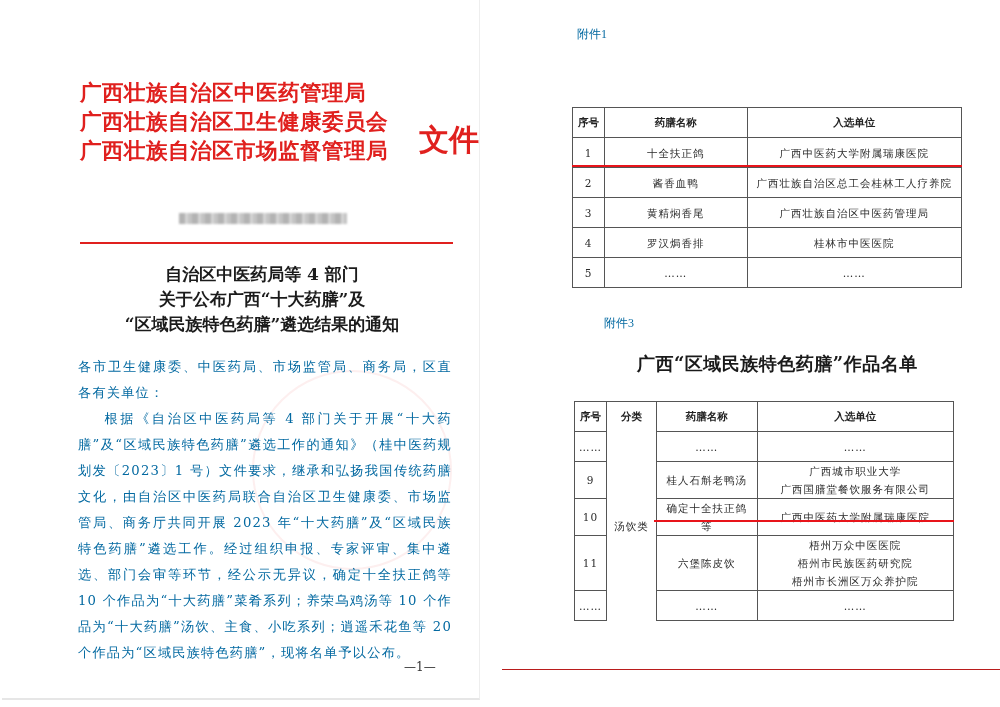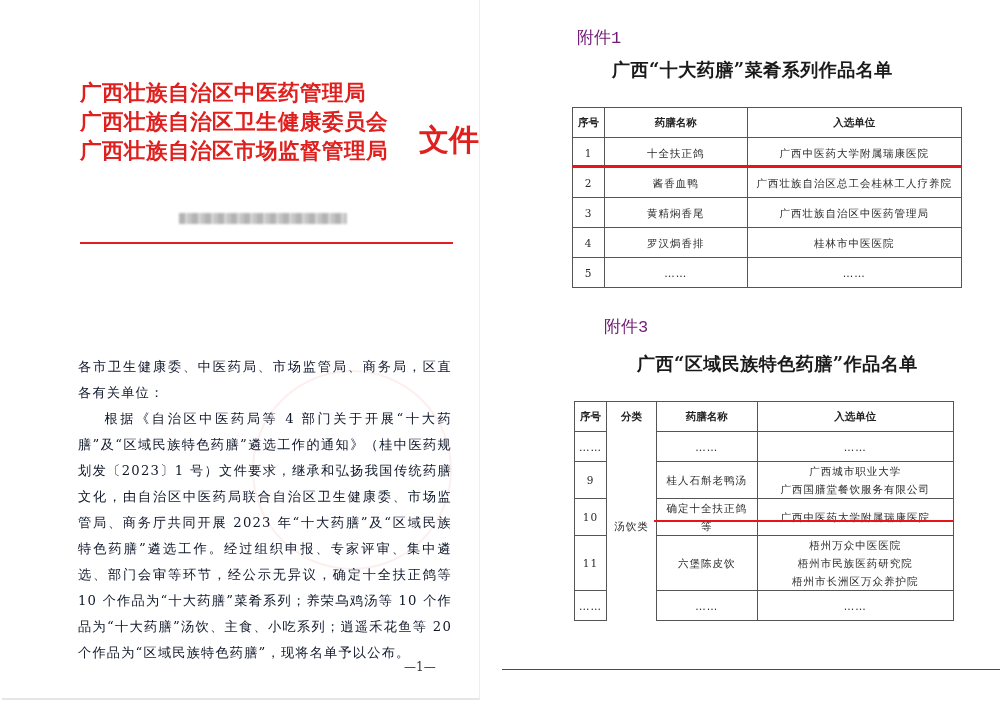--- a/index.html
+++ b/index.html
@@ -14,30 +14,30 @@
   
   .issuer-block { position: absolute; left: 78px; top: 78px; }
   .issuer-line { color: #e0201e; font-size: 21.5px; font-weight: bold; line-height: 29px; letter-spacing: 0.5px; white-space: nowrap; font-family: "DejaVu Serif", serif; }
   .issuer-line.spread { letter-spacing: 10.2px; }
   .wenjian { position: absolute; left: 417px; top: 108px; color: #e0201e; font-size: 30px; font-weight: bold; font-family: "DejaVu Serif", serif; margin-top: 12px; }
   .docno { position: absolute; left: 177px; top: 213px; width: 168px; height: 11px; background: repeating-linear-gradient(90deg, #9a9a9a 0 6px, #c8c8c8 6px 9px, #b0b0b0 9px 13px); filter: blur(1px); opacity: 0.75; }
   .red-rule { position: absolute; left: 78px; top: 242px; width: 373px; height: 2px; background: #e0201e; }
 
   .notice-title { position: absolute; left: 40px; top: 262px; width: 440px; text-align: center; font-weight: bold; font-size: 17px; line-height: 25px; color: #1b1b1b; }
 
-  .body-text { position: absolute; left: 76px; top: 354px; width: 374px; font-size: 13.2px; line-height: 26px; color: #0f172a; font-family: "DejaVu Serif", serif; text-align: justify; letter-spacing: 1.2px; }
+  .body-text { position: absolute; left: 76px; top: 354px; width: 374px; font-size: 13.2px; line-height: 26px; color: #0369a1; font-family: "DejaVu Serif", serif; text-align: justify; letter-spacing: 1.2px; }
   .body-text p { text-indent: 0; }
   .body-text .para { text-indent: 2em; }
   .page-number { position: absolute; left: 402px; top: 660px; font-size: 12px; color: #333; }
 
   
   .stamp { position: absolute; left: 250px; top: 370px; width: 200px; height: 200px; border-radius: 50%; border: 2px solid rgba(224,32,30,0.07); }
 
   
-  .attach-label { position: absolute; font-family: Liberation Mono, monospace; font-size: 17px; color: #701a75; }
+  .attach-label { position: absolute; font-family: Liberation Serif, serif; font-size: 12px; color: #0369a1; }
   .list-title { position: absolute; font-weight: bold; font-size: 18px; color: #1a1a1a; white-space: nowrap; letter-spacing: 0.5px; }
 
   table.roster { position: absolute; border-collapse: collapse; font-size: 10.5px; color: #2a2a2a; }
   table.roster td, table.roster th { border: 1px solid #555; text-align: center; vertical-align: middle; font-weight: normal; padding: 0 4px; }
   table.roster th { font-family: "DejaVu Sans", "Liberation Sans", sans-serif; font-size: 10.5px; font-weight: bold; color: #222; }
   table.roster td { font-family: "DejaVu Serif", serif; letter-spacing: 1px; line-height: 18px; }
 
   #table-1 { left: 70px; top: 107px; width: 390px; }
   #table-1 tr.h { height: 30px; }
   #table-1 tr.r { height: 30px; }
@@ -59,31 +59,35 @@
   <div class="stamp"></div>
   <div class="issuer-block">
     <div class="issuer-line">广西壮族自治区中医药管理局</div>
     <div class="issuer-line">广西壮族自治区卫生健康委员会</div>
     <div class="issuer-line">广西壮族自治区市场监督管理局</div>
   </div>
   <div class="wenjian">文件</div>
   <div class="docno"></div>
   <div class="red-rule"></div>
 
+  <div class="notice-title">
+    <div>自治区中医药局等 4 部门</div>
+    <div>关于公布广西“十大药膳”及</div>
+    <div>“区域民族特色药膳”遴选结果的通知</div>
+  </div>
 
   <div class="body-text">
     <p>各市卫生健康委、中医药局、市场监管局、商务局，区直各有关单位：</p>
     <p class="para">根据《自治区中医药局等 4 部门关于开展“十大药膳”及“区域民族特色药膳”遴选工作的通知》（桂中医药规划发〔2023〕1 号）文件要求，继承和弘扬我国传统药膳文化，由自治区中医药局联合自治区卫生健康委、市场监管局、商务厅共同开展 2023 年“十大药膳”及“区域民族特色药膳”遴选工作。经过组织申报、专家评审、集中遴选、部门会审等环节，经公示无异议，确定十全扶正鸽等 10 个作品为“十大药膳”菜肴系列；养荣乌鸡汤等 10 个作品为“十大药膳”汤饮、主食、小吃系列；逍遥禾花鱼等 20 个作品为“区域民族特色药膳”，现将名单予以公布。</p>
   </div>
   <div class="page-number">—1—</div>
 </div>
 
 <div class="page" id="right-page-1">
   <div class="attach-label" style="left:75px; top:26px;">附件1</div>
-  <div class="list-title" style="left:110px; top:58px;">广西“十大药膳”菜肴系列作品名单</div>
   <table class="roster" id="table-1">
     <colgroup>
         <col style="width:32px">
         <col style="width:143px">
         <col style="width:215px">
       </colgroup>
     <tbody>
         <tr class="h">
       <th>序号</th>
       <th>药膳名称</th>

